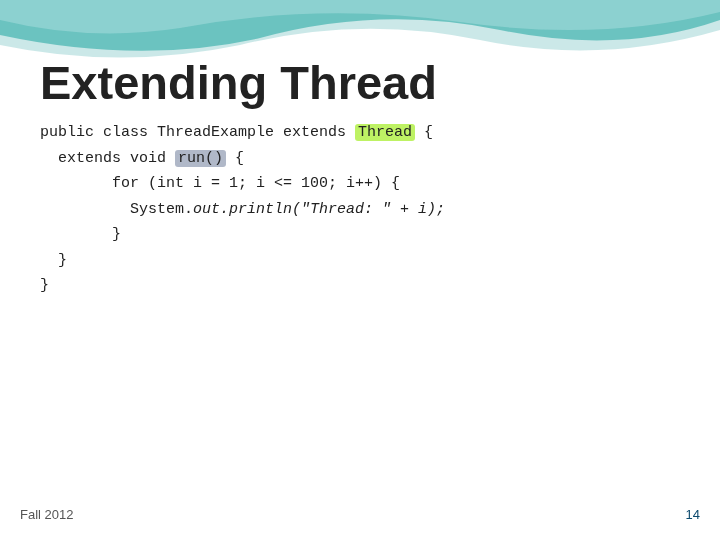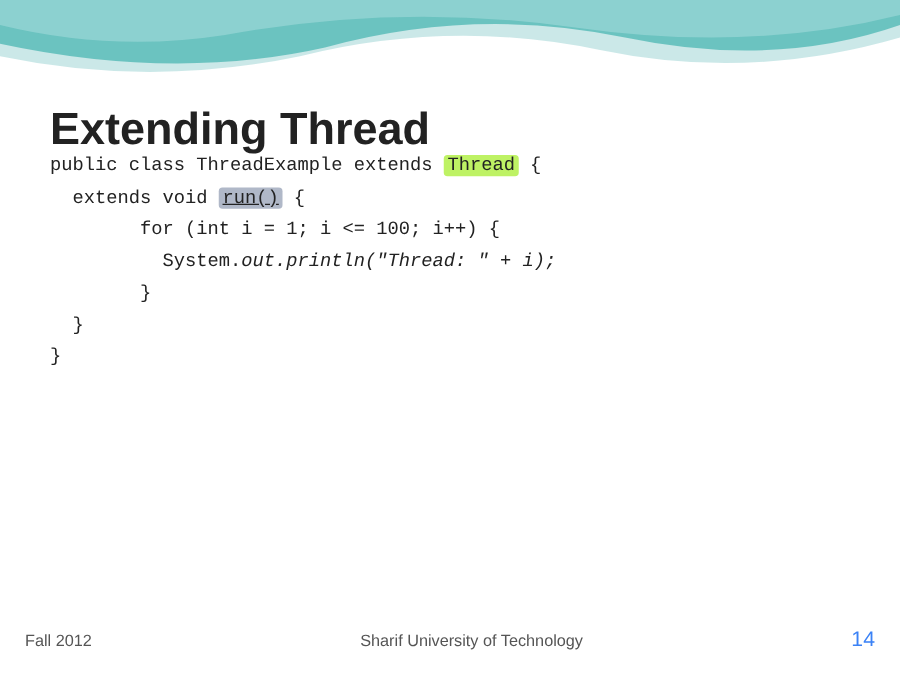--- a/index.html
+++ b/index.html
@@ -28,25 +28,24 @@
       left: 0;
       width: 100%;
       height: 80px;
       pointer-events: none;
     }
 
     .slide-title {
       position: absolute;
       top: 55px;
       left: 40px;
-      font-size: 36px;
+      font-size: 47px;
       font-weight: bold;
       color: #222222;
       font-family: Arial, sans-serif;
-      margin-top: 27px;
     }
 
     .code-block {
       position: absolute;
       top: 120px;
       left: 40px;
       font-family: 'Courier New', Courier, monospace;
       font-size: 15px;
       line-height: 1.7;
       color: #222222;
@@ -60,21 +59,20 @@
     .highlight-box {
       background-color: #bef264;
       border-radius: 3px;
       padding: 0 3px;
     }
 
     .highlight-box-run {
       background-color: #b0b8c8;
       border-radius: 3px;
       padding: 0 3px;
-      text-decoration: underline;
     }
 
     .italic-text {
       font-style: italic;
     }
 
     .footer {
       position: absolute;
       bottom: 18px;
       left: 0;
@@ -91,22 +89,22 @@
       font-size: 13px;
       color: #555;
     }
 
     .footer-center {
       font-size: 13px;
       color: #555;
     }
 
     .footer-right {
-      font-size: 17px;
-      color: #3b82f6;
+      font-size: 13px;
+      color: #0c4a6e;
     }
 
     
     .wave-teal {
       fill: #5bbcb8;
       opacity: 0.85;
     }
     .wave-light {
       fill: #a8d8d8;
       opacity: 0.6;
@@ -141,17 +139,16 @@
     <span class="code-line">        }</span>
 
     <span class="code-line">  }</span>
 
     <span class="code-line">}</span>
 
   </div>
 
   <div class="footer">
     <span class="footer-left">Fall 2012</span>
-    <span class="footer-center">Sharif University of Technology</span>
     <span class="footer-right">14</span>
   </div>
 
 </div>
 
 </body></html>

